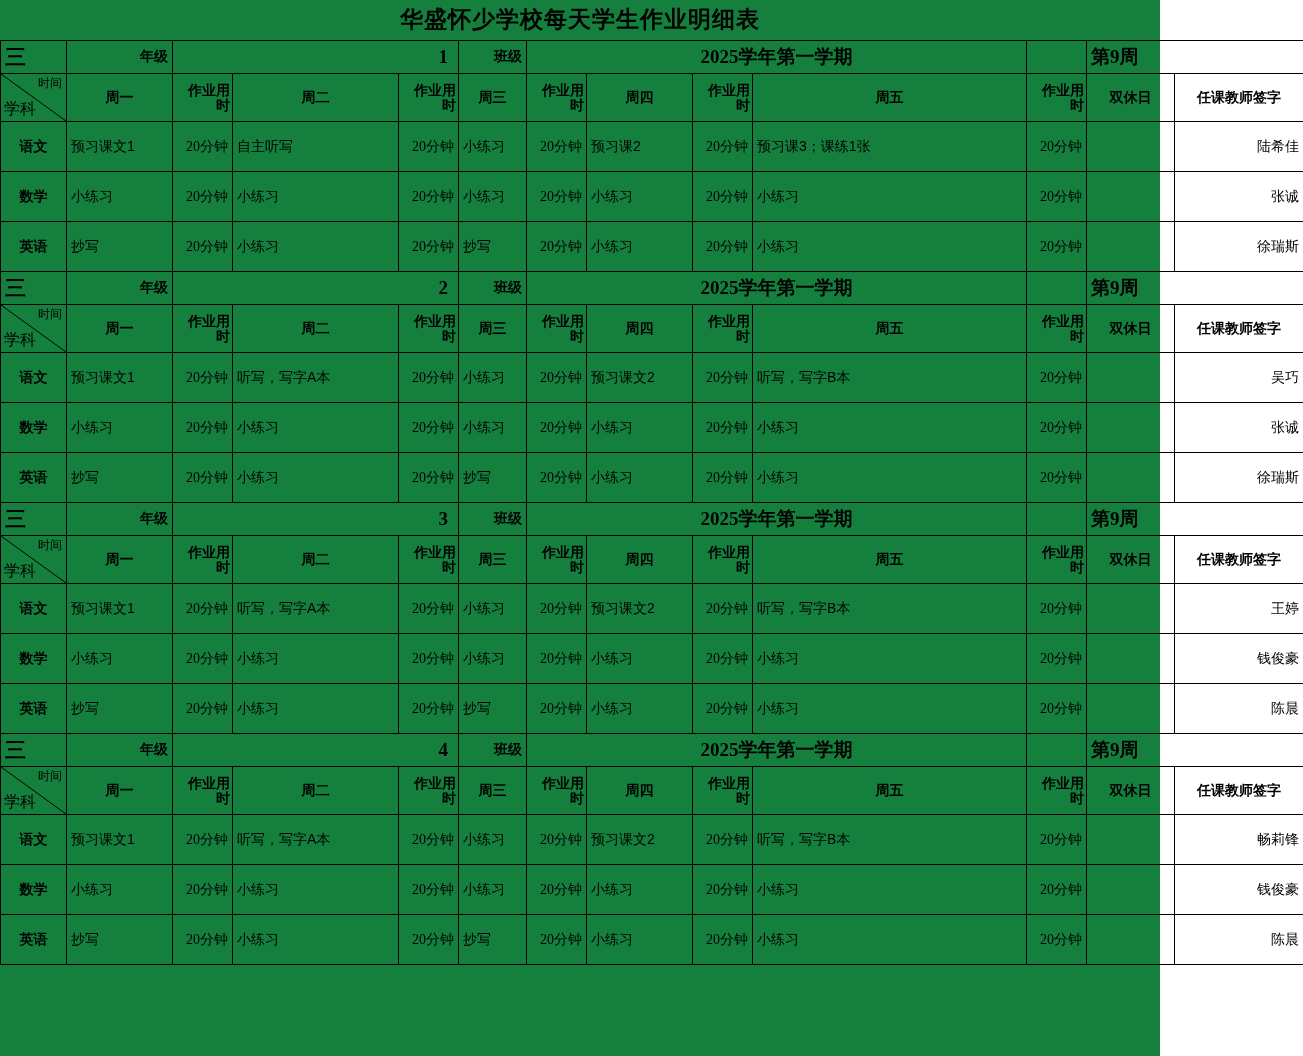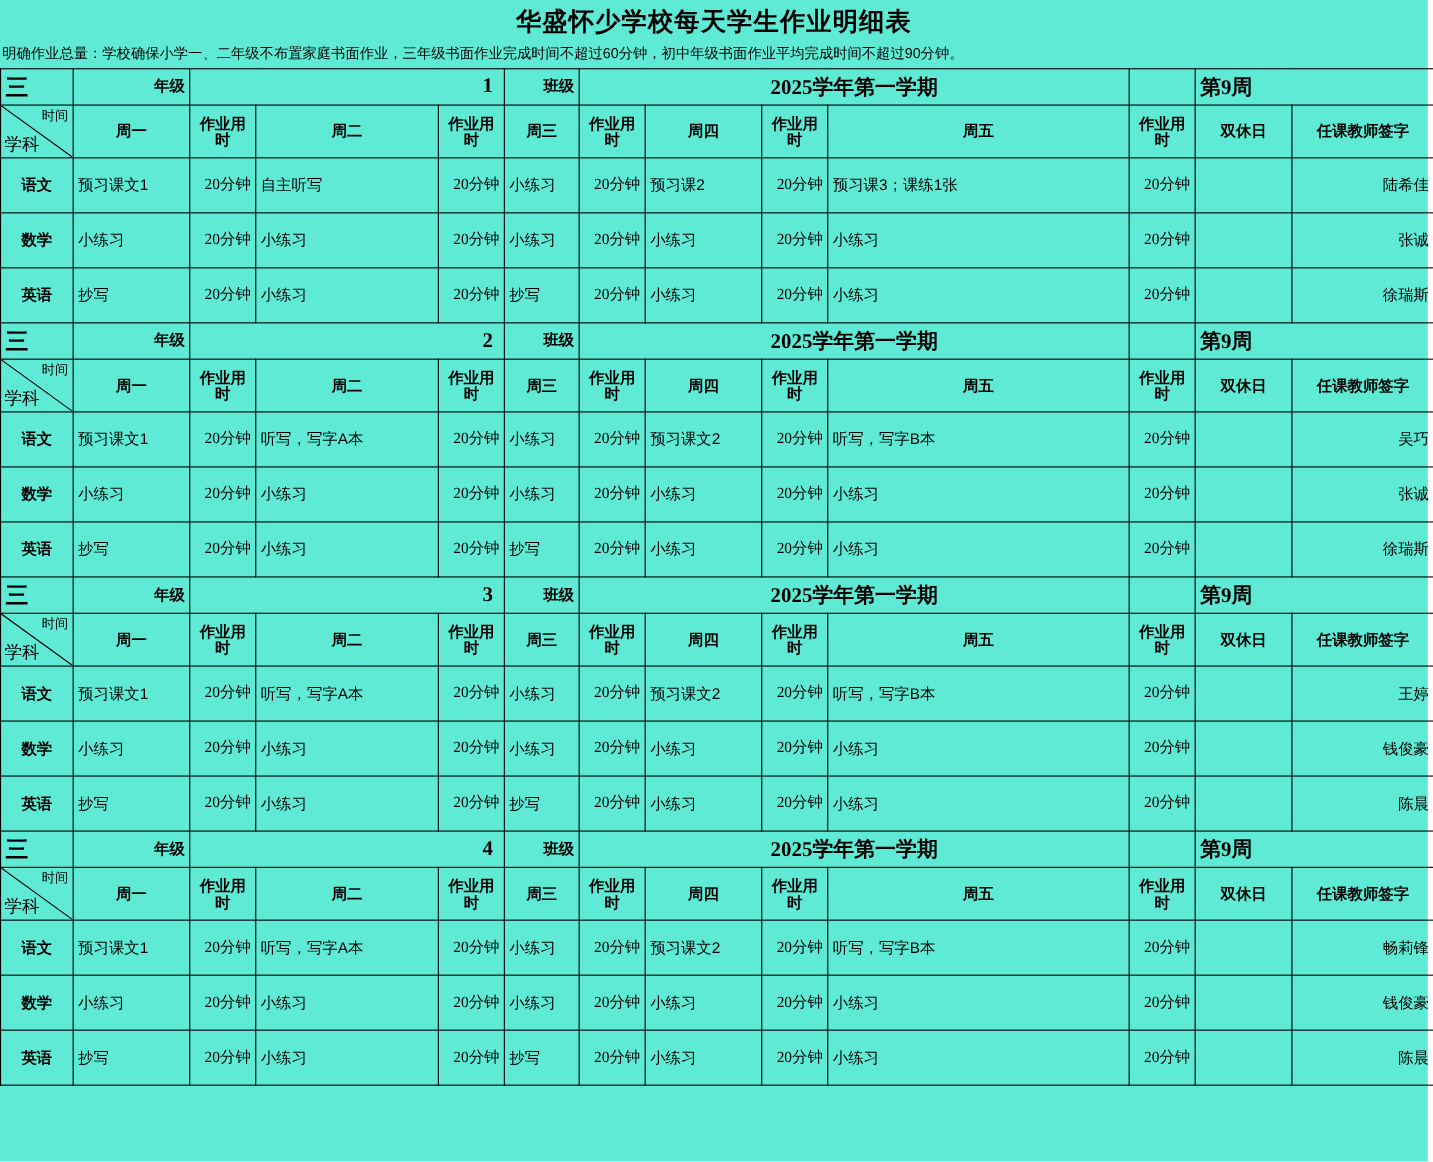--- a/index.html
+++ b/index.html
@@ -2,23 +2,23 @@
 <html><head>
 <meta charset="utf-8">
 <style>
   * { box-sizing: border-box; }
   html, body {
     margin: 0; padding: 0;
     background: #ffffff;
     font-family: "Liberation Sans", sans-serif;
   }
   #page {
-    width: 1298px;
+    width: 1160px;
     min-height: 1056px;
-    background: #5eead4;
+    background: #15803d;
     position: relative;
   }
   .doc-title {
     text-align: center;
     font-size: 23px;
     font-weight: bold;
     font-family: "Liberation Serif", serif;
     padding: 4px 0 5px 0;
     letter-spacing: 1px;
   }
@@ -80,21 +80,21 @@
     font-weight: bold;
     font-family: "Liberation Serif", serif;
     font-size: 19px;
   }
   .hdr td.small {
     font-size: 14px;
     font-weight: bold;
     font-family: "Liberation Sans", sans-serif;
     line-height: 1.05;
     padding: 1px 2px;
-    text-align: center;
+    text-align: right;
   }
   .corner {
     position: relative;
     padding: 0 !important;
     margin-left: 23px;
   }
   .corner .slash {
     position: absolute;
     left: 0; top: 0; width: 100%; height: 100%;
   }
@@ -140,21 +140,20 @@
     text-align: right;
   }
   .weekend { }
 </style>
 </head>
 <body>
 
 <div id="page">
 
   <div class="doc-title">华盛怀少学校每天学生作业明细表</div>
-  <div class="doc-note">明确作业总量：学校确保小学一、二年级不布置家庭书面作业，三年级书面作业完成时间不超过60分钟，初中年级书面作业平均完成时间不超过90分钟。</div>
 
   <table class="grid">
     <colgroup>
       <col style="width:66px">
       <col style="width:106px">
       <col style="width:60px">
       <col style="width:166px">
       <col style="width:60px">
       <col style="width:68px">
       <col style="width:60px">

